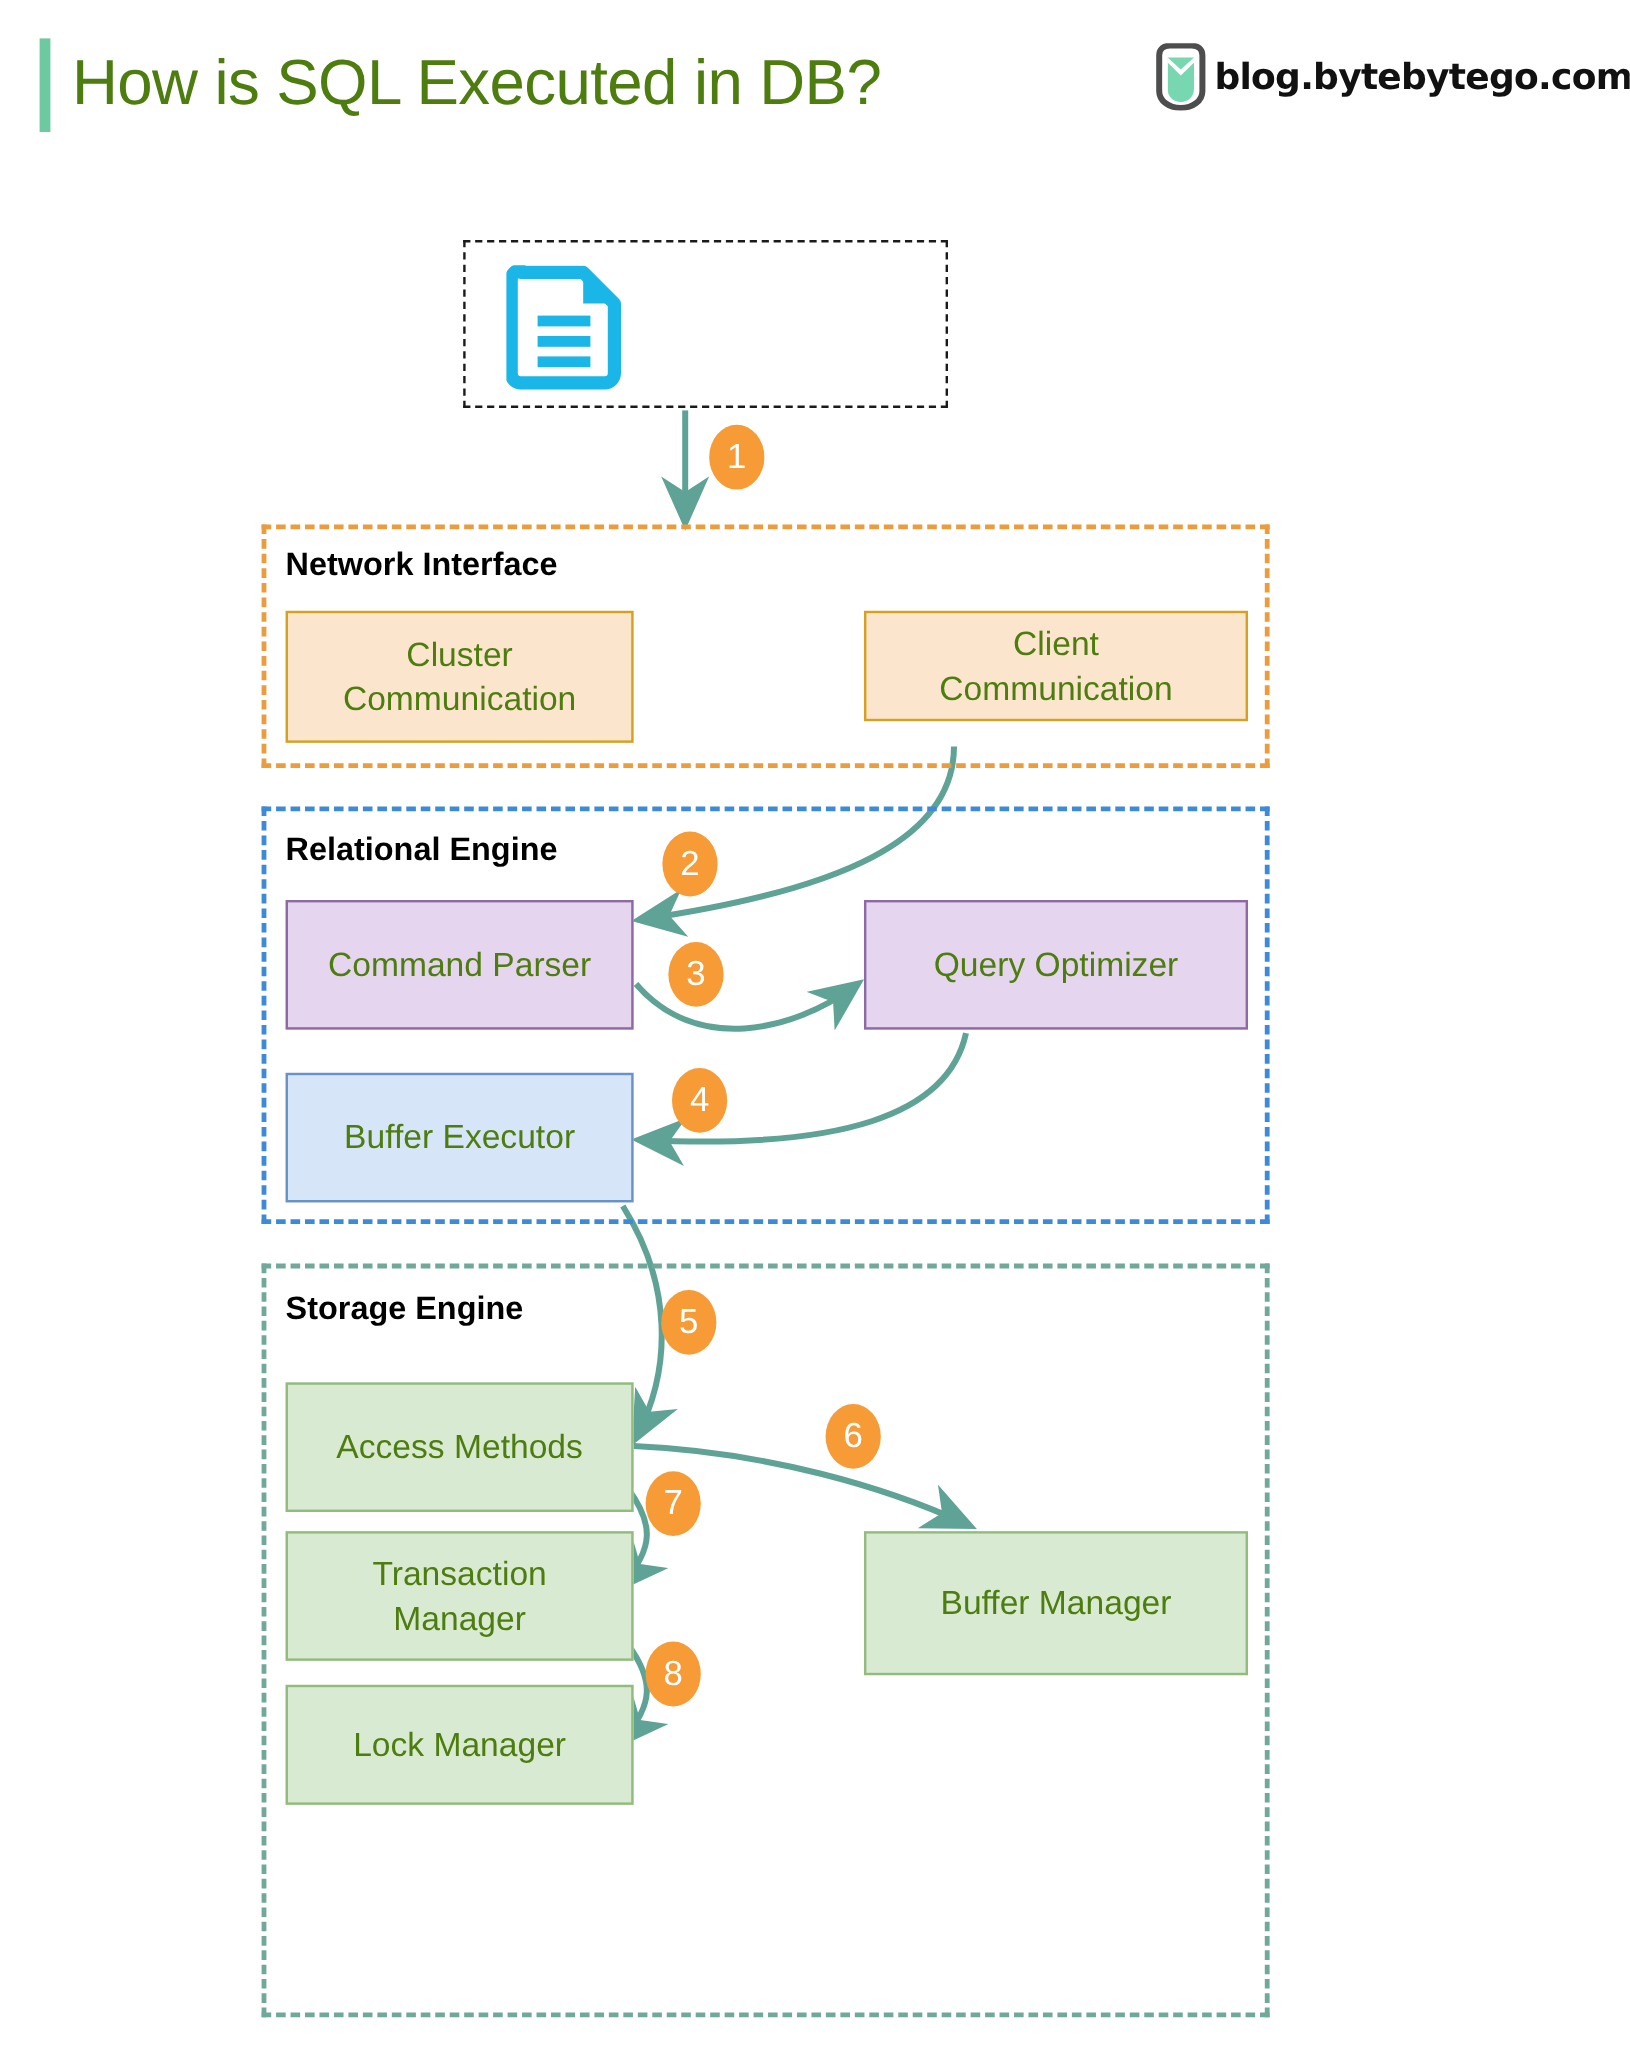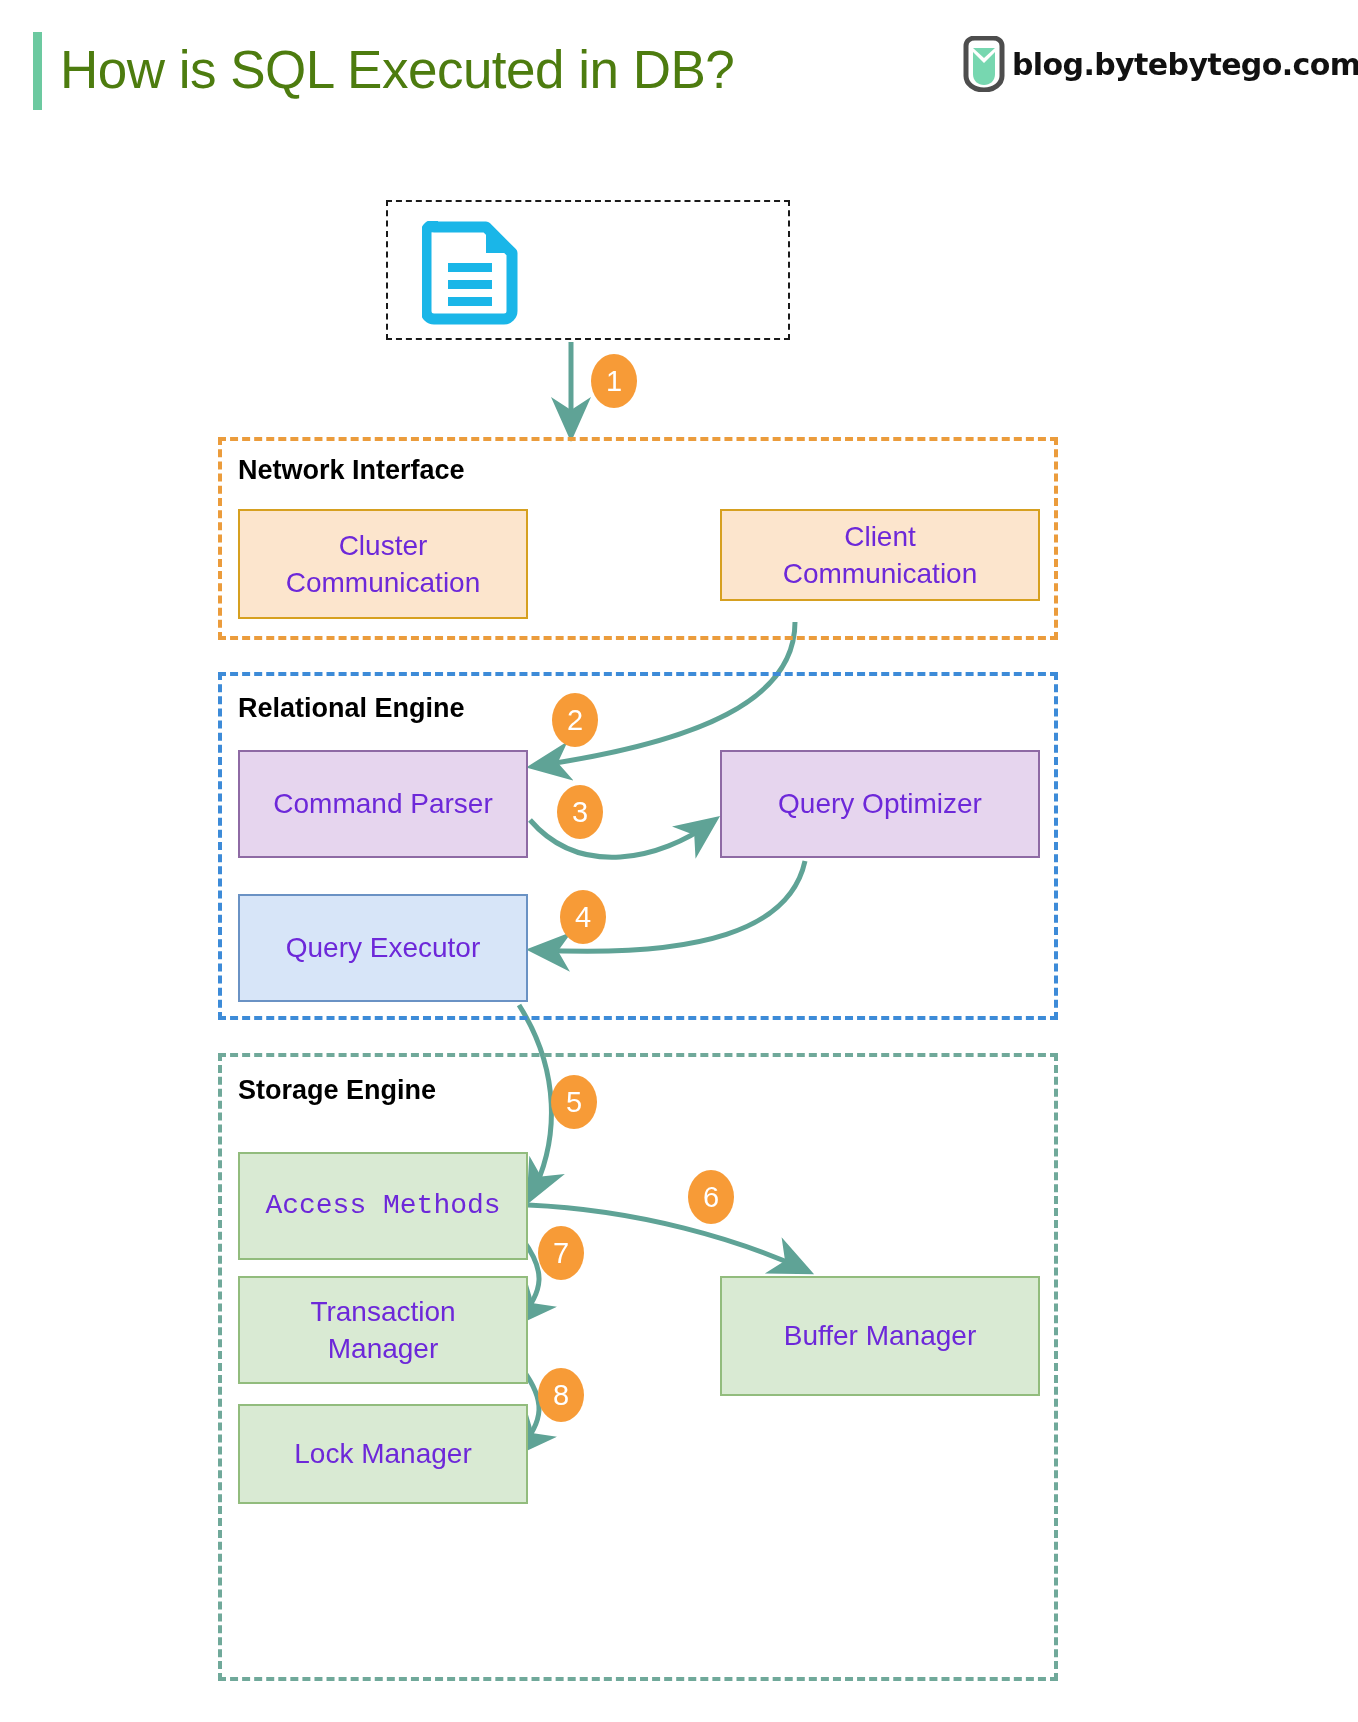--- a/index.html
+++ b/index.html
@@ -70,21 +70,21 @@
     font-family: "Liberation Sans", sans-serif;
   }
   .node {
     position: absolute;
     box-sizing: border-box;
     display: flex;
     align-items: center;
     justify-content: center;
     text-align: center;
     font-size: 28px;
-    color: #6d28d9;
+    color: #4d7c0f;
     line-height: 1.33;
     font-family: "Liberation Sans", sans-serif;
     white-space: pre-line;
   }
 
   
   #sql-box {
     position: absolute;
     left: 386px; top: 200px;
     width: 404px; height: 140px;
@@ -132,21 +132,21 @@
   
   #sto-group {
     left: 218px; top: 1053px; width: 840px; height: 628px;
     border: 4px dashed #70a99a;
   }
   #sto-title { left: 238px; top: 1075px; }
   .node-green {
     background: #d9ead3;
     border: 2px solid #92bc7d;
   }
-  #node-access  { left: 238px; top: 1152px; width: 290px; height: 108px; font-family: Liberation Mono, monospace; }
+  #node-access  { left: 238px; top: 1152px; width: 290px; height: 108px; }
   #node-txn     { left: 238px; top: 1276px; width: 290px; height: 108px; }
   #node-lock    { left: 238px; top: 1404px; width: 290px; height: 100px; }
   #node-buffer  { left: 720px; top: 1276px; width: 320px; height: 120px; }
 
   
   .badge {
     position: absolute;
     width: 46px; height: 54px;
     border-radius: 50%;
     background: #f79b37;
@@ -233,21 +233,21 @@
 <div class="group-title" id="net-title">Network Interface</div>
 <div class="node node-orange" id="node-cluster">Cluster
 Communication</div>
 <div class="node node-orange" id="node-client">Client
 Communication</div>
 
 <div class="group" id="rel-group"></div>
 <div class="group-title" id="rel-title">Relational Engine</div>
 <div class="node node-purple" id="node-parser">Command Parser</div>
 <div class="node node-purple" id="node-optimizer">Query Optimizer</div>
-<div class="node node-blue" id="node-executor">Query Executor</div>
+<div class="node node-blue" id="node-executor">Buffer Executor</div>
 
 <div class="group" id="sto-group"></div>
 <div class="group-title" id="sto-title">Storage Engine</div>
 <div class="node node-green" id="node-access">Access Methods</div>
 <div class="node node-green" id="node-txn">Transaction
 Manager</div>
 <div class="node node-green" id="node-lock">Lock Manager</div>
 <div class="node node-green" id="node-buffer">Buffer Manager</div>
 
 <div class="badge" id="badge-1">1</div>

